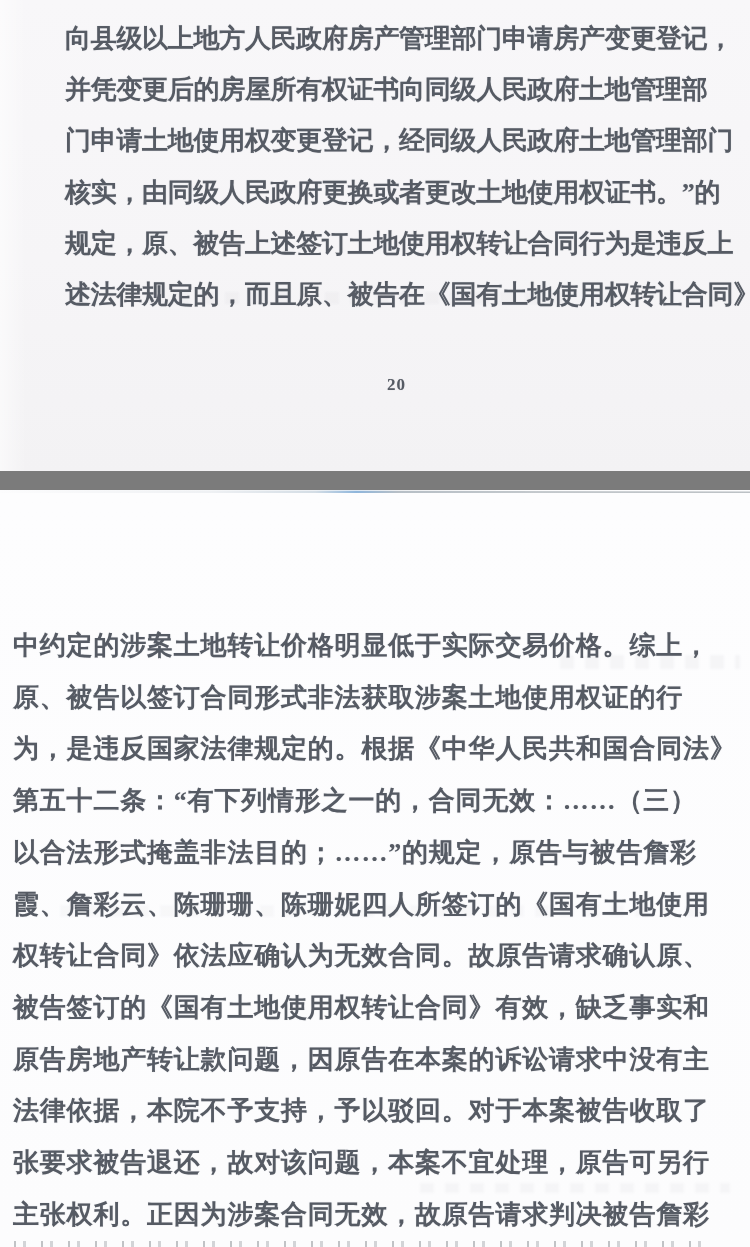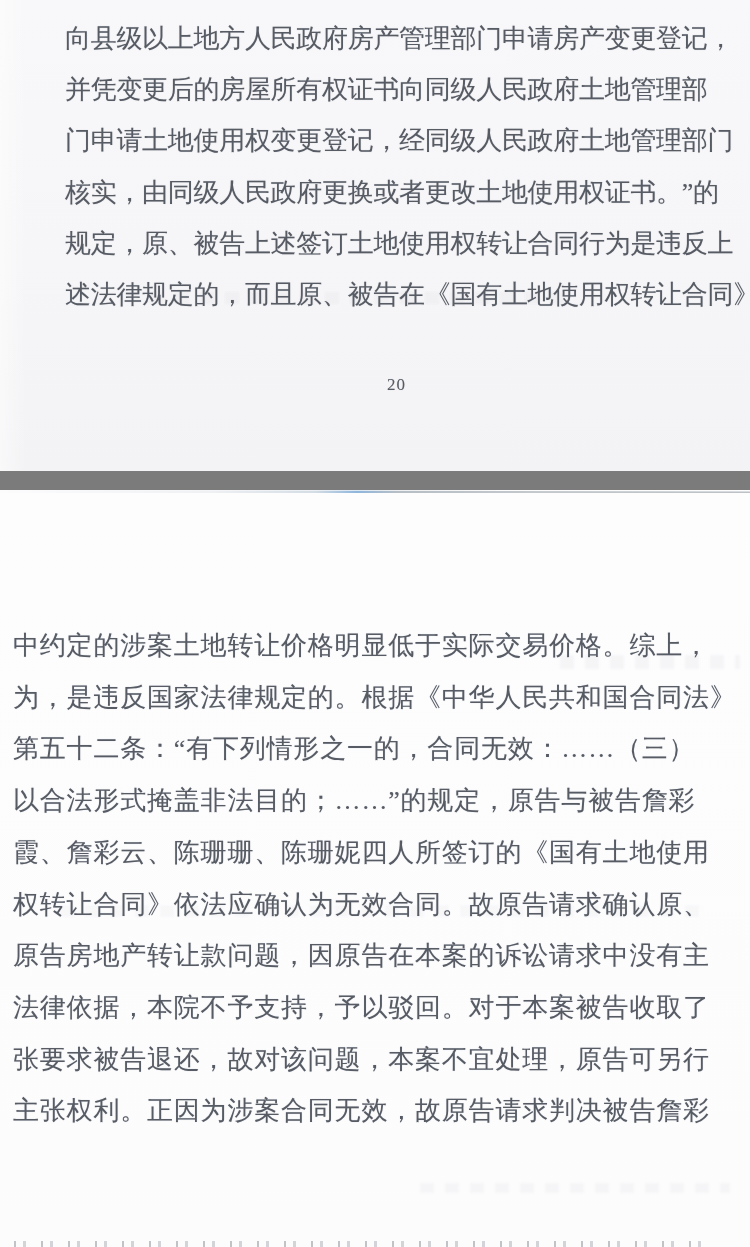--- a/index.html
+++ b/index.html
@@ -6,20 +6,21 @@
   body {
     width: 750px; height: 1247px;
     font-family: "Liberation Serif", "DejaVu Serif", serif;
     background: #ffffff;
   }
   .scan-canvas {
     position: absolute; left: 0; top: 0;
     width: 750px; height: 1247px;
     overflow: hidden;
     background: var(--paper-bottom, #fcfcfd);
+    font-weight: bold;
   }
   
   .page-top {
     position: absolute; left: 0; top: 0;
     width: 750px; height: 471px;
     background:
       linear-gradient(90deg, rgba(255,255,255,.55) 0px, rgba(255,255,255,0) 26px),
       linear-gradient(180deg, #f8f7f9 0%, var(--paper-top, #f6f5f7) 55%, #f3f2f4 100%);
   }
   .pt-lines {
@@ -111,25 +112,27 @@
     <div class="page-number">20</div>
     <div class="smudge smudge-1"></div>
   </div>
 
   <div class="separator-band"></div>
   <div class="page-edge-line"></div>
 
   <div class="page-bottom"></div>
   <div class="pb-lines">
       <span class="text-line">中约定的涉案土地转让价格明显低于实际交易价格。综上，</span>
+      <span class="text-line">原、被告以签订合同形式非法获取涉案土地使用权证的行</span>
       <span class="text-line">为，是违反国家法律规定的。根据《中华人民共和国合同法》</span>
       <span class="text-line">第五十二条：“有下列情形之一的，合同无效：……（三）</span>
       <span class="text-line">以合法形式掩盖非法目的；……”的规定，原告与被告詹彩</span>
       <span class="text-line">霞、詹彩云、陈珊珊、陈珊妮四人所签订的《国有土地使用</span>
       <span class="text-line">权转让合同》依法应确认为无效合同。故原告请求确认原、</span>
+      <span class="text-line">被告签订的《国有土地使用权转让合同》有效，缺乏事实和</span>
       <span class="text-line">原告房地产转让款问题，因原告在本案的诉讼请求中没有主</span>
       <span class="text-line">法律依据，本院不予支持，予以驳回。对于本案被告收取了</span>
       <span class="text-line">张要求被告退还，故对该问题，本案不宜处理，原告可另行</span>
       <span class="text-line">主张权利。正因为涉案合同无效，故原告请求判决被告詹彩</span>
   </div>
   <div class="smudge smudge-2"></div>
   <div class="smudge smudge-3"></div>
   <div class="smudge smudge-4"></div>
   <div class="clipped-next-line"></div>
 

